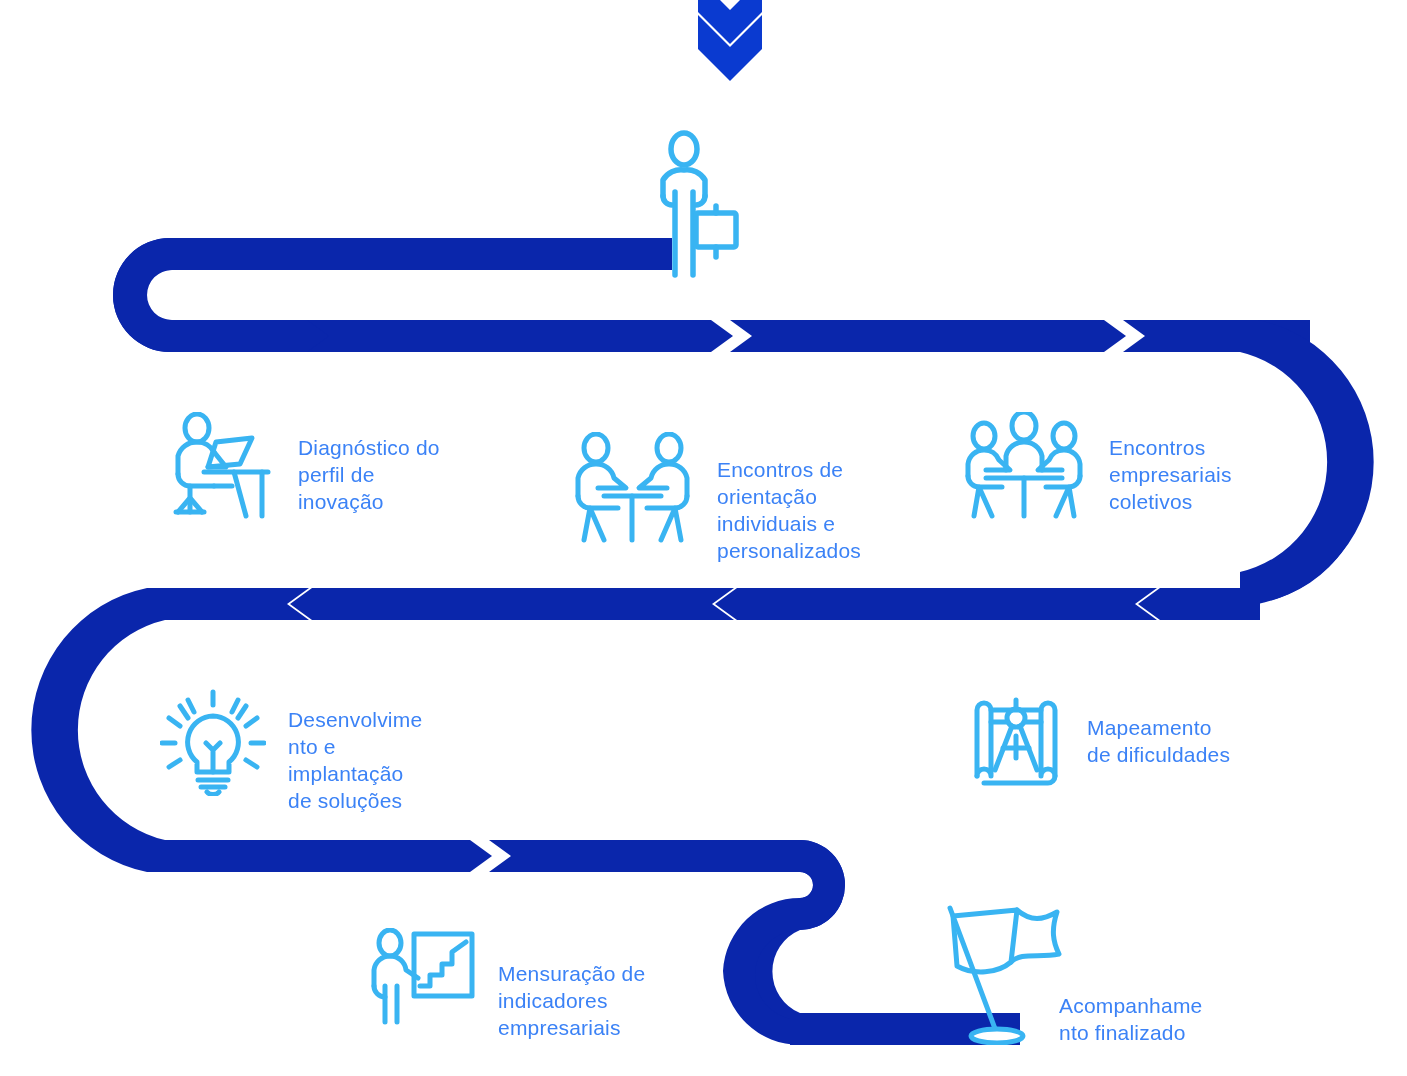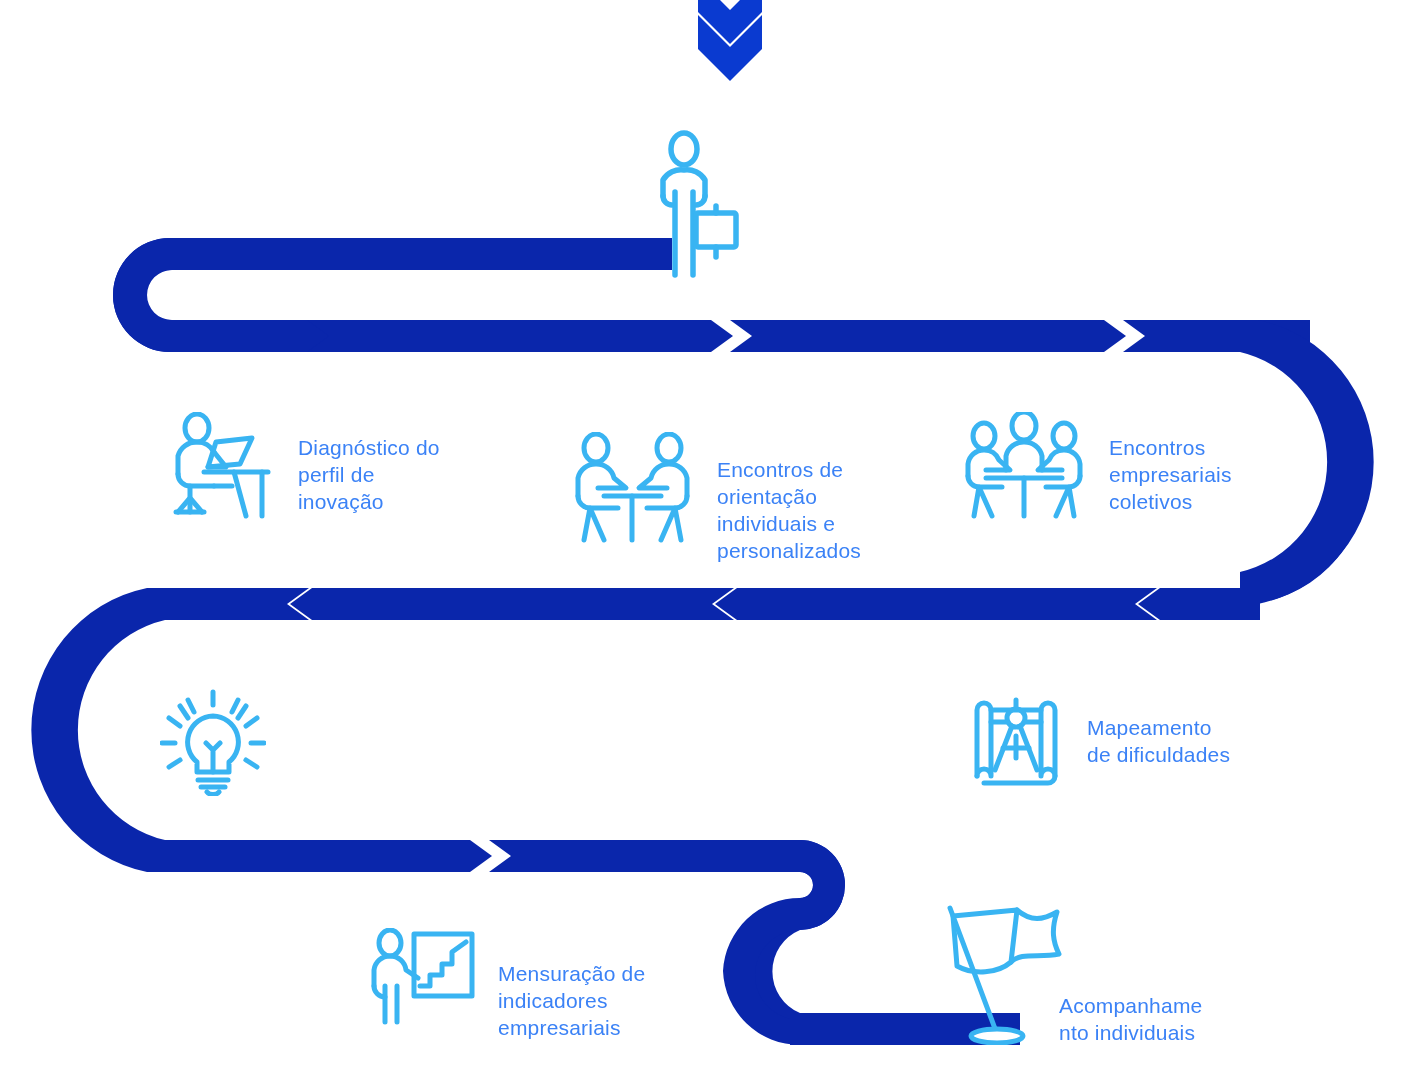--- a/index.html
+++ b/index.html
@@ -232,20 +232,24 @@
       <line x1="78" y1="12" x2="72" y2="24"></line>
       <line x1="9" y1="30" x2="20" y2="38"></line>
       <line x1="97" y1="30" x2="86" y2="38"></line>
       <line x1="2" y1="55" x2="15" y2="55"></line>
       <line x1="104" y1="55" x2="91" y2="55"></line>
       <line x1="9" y1="79" x2="20" y2="72"></line>
       <line x1="97" y1="79" x2="86" y2="72"></line>
       <line x1="20" y1="18" x2="28" y2="30"></line>
       <line x1="86" y1="18" x2="78" y2="30"></line>
     </svg>
+    <div class="step-label" style="margin-left:22px; margin-top:18px;">Desenvolvime
+nto e
+implantação
+de soluções</div>
   </div>
 
   <div class="step" style="left:366px; top:928px; width:320px;">
     <svg class="step-icon" width="112" height="98" viewBox="0 0 112 98" fill="none" stroke="#39b4f2" stroke-width="5" stroke-linecap="round" stroke-linejoin="round">
       <ellipse cx="24" cy="15" rx="11" ry="13"></ellipse>
       <path d="M 8 58 V 42 A 16 16 0 0 1 24 28 A 16 16 0 0 1 40 42 L 52 50"></path>
       <path d="M 8 58 A 11 11 0 0 0 19 69"></path>
       <line x1="19" y1="58" x2="19" y2="94"></line>
       <line x1="31" y1="58" x2="31" y2="94"></line>
       <rect x="48" y="6" width="58" height="62"></rect>
@@ -258,16 +262,16 @@
 
   <div class="step" style="left:935px; top:900px; width:260px;">
     <svg class="step-icon" width="130" height="145" viewBox="0 0 130 145" fill="none" stroke="#39b4f2" stroke-width="5" stroke-linecap="round" stroke-linejoin="round">
       <line x1="15" y1="8" x2="62" y2="134"></line>
       <path d="M 18 16 L 82 10 L 76 62 A 38 26 0 0 1 22 66 Z"></path>
       <path d="M 82 10 C 96 22 108 20 122 12 C 116 30 118 42 124 54 C 104 58 86 52 76 62"></path>
       <ellipse cx="62" cy="136" rx="26" ry="7" fill="#ffffff" stroke="none"></ellipse>
       <ellipse cx="62" cy="136" rx="26" ry="7" fill="#ffffff"></ellipse>
     </svg>
     <div class="step-label" style="margin-left:-6px; margin-top:92px;">Acompanhame
-nto individuais</div>
+nto finalizado</div>
   </div>
 
 </div>
 
 </body></html>

